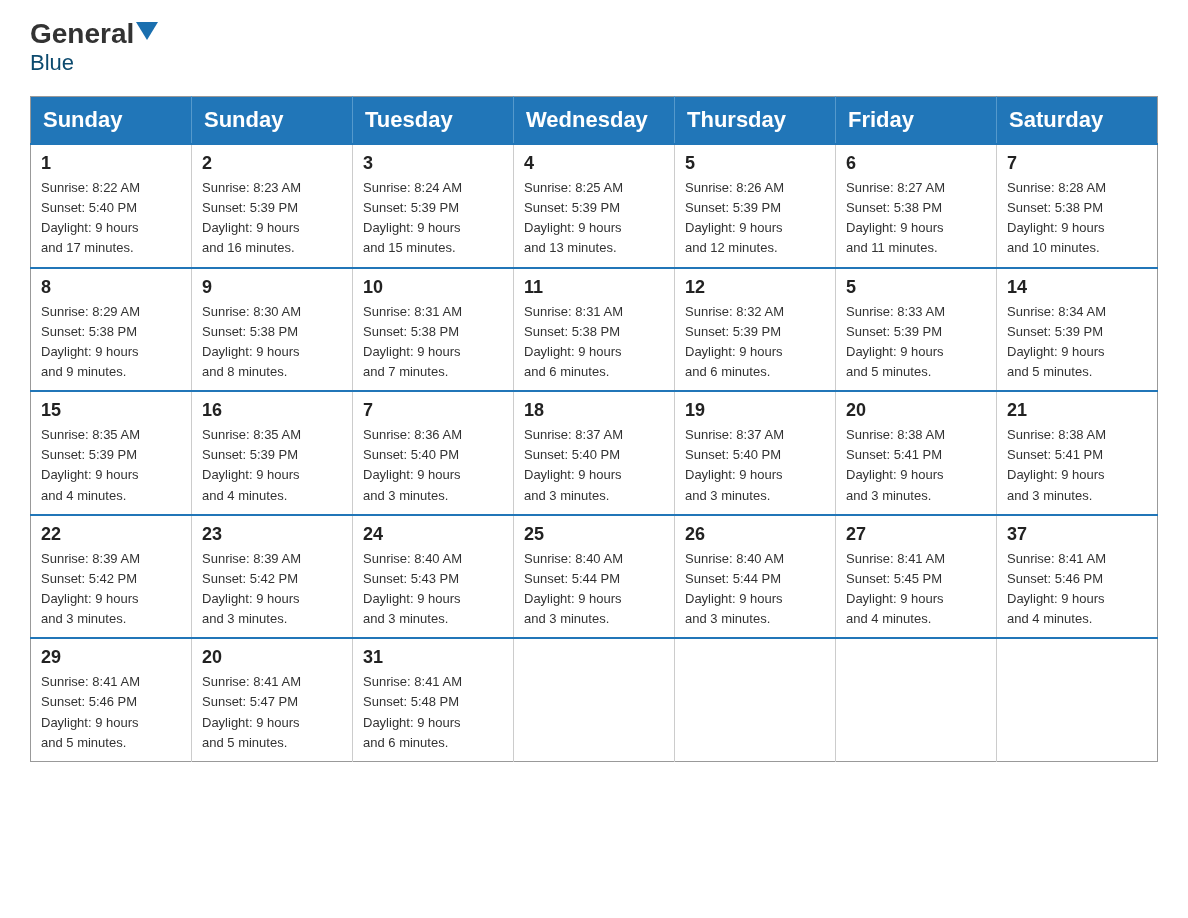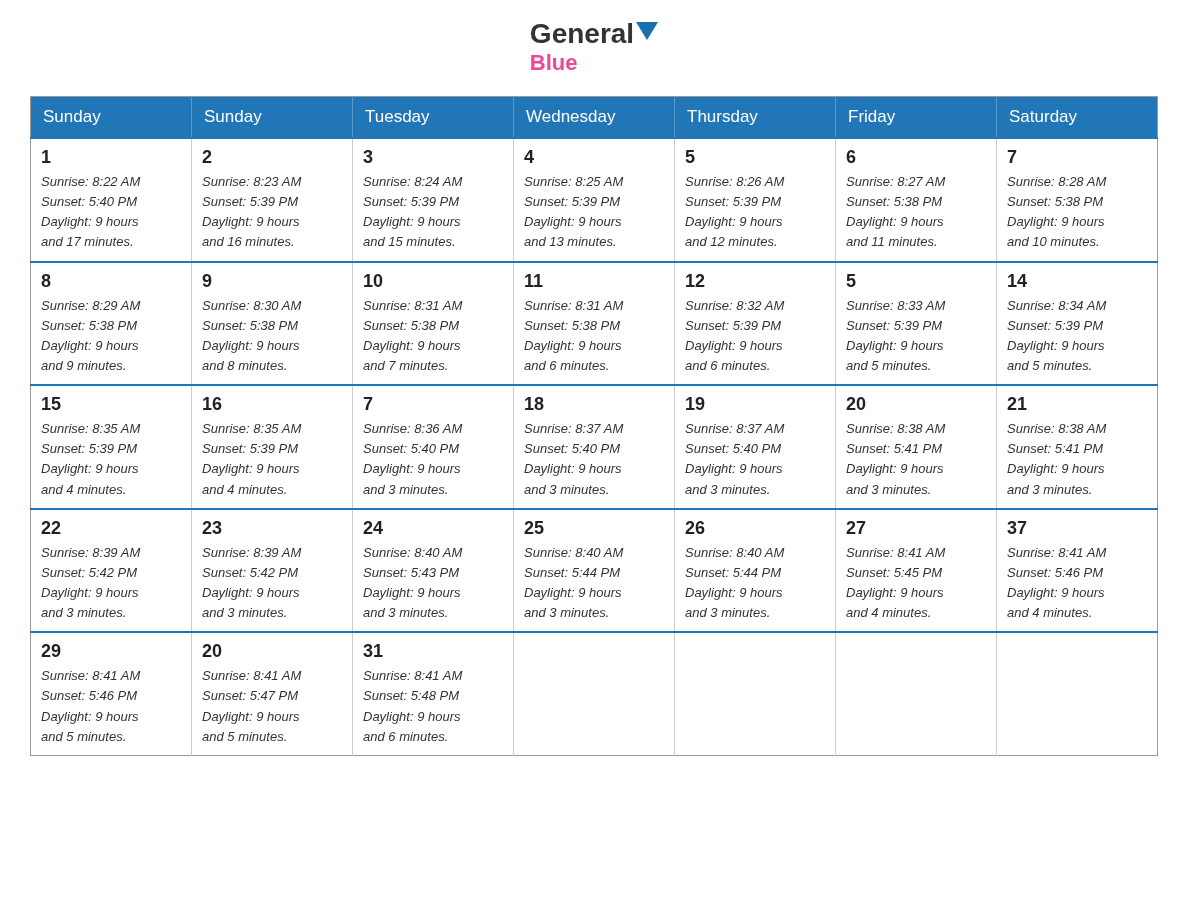--- a/index.html
+++ b/index.html
@@ -5,39 +5,39 @@
     * { box-sizing: border-box; margin: 0; padding: 0; }
     body {
       font-family: Arial, sans-serif;
       background: #fff;
       width: 1188px;
       min-height: 918px;
       padding: 20px 30px;
     }
     .header {
       display: flex;
-      justify-content: center;
+      justify-content: flex-start;
       align-items: flex-start;
       margin-bottom: 20px;
     }
     .logo {
       display: flex;
       flex-direction: column;
       align-items: flex-start;
     }
     .logo-text {
       font-size: 28px;
       font-weight: bold;
       color: #333;
       line-height: 1;
     }
     .logo-blue-line {
-      color: #ec4899;
+      color: #0c4a6e;
       font-size: 22px;
-      font-weight: bold;
+      font-weight: normal;
       margin-top: 2px;
     }
     .title-block {
       text-align: right;
     }
     .title-block h1 {
       font-size: 52px;
       font-weight: 400;
       color: #222;
     }
@@ -50,22 +50,22 @@
     table {
       width: 100%;
       border-collapse: collapse;
       border: 1px solid #999;
     }
     thead tr {
       background-color: #2176b8;
     }
     thead th {
       color: #fff;
-      font-size: 17px;
-      font-weight: 400;
+      font-size: 22px;
+      font-weight: 700;
       padding: 10px 12px;
       text-align: left;
       border-right: 1px solid #5599cc;
     }
     thead th:last-child {
       border-right: none;
     }
     tbody tr {
       border-top: 2px solid #2176b8;
     }
@@ -84,21 +84,20 @@
     .day-num {
       font-size: 18px;
       font-weight: bold;
       display: block;
       margin-bottom: 4px;
     }
     .day-info {
       font-size: 13px;
       line-height: 1.55;
       color: #333;
-      font-style: italic;
     }
   </style>
 </head>
 <body>
 
 <div class="header">
   <div class="logo">
     <div style="display:flex; align-items:center;">
       <span class="logo-text">General</span>
       <svg width="22" height="22" viewBox="0 0 22 22" style="margin-left:2px; margin-bottom:2px;">

